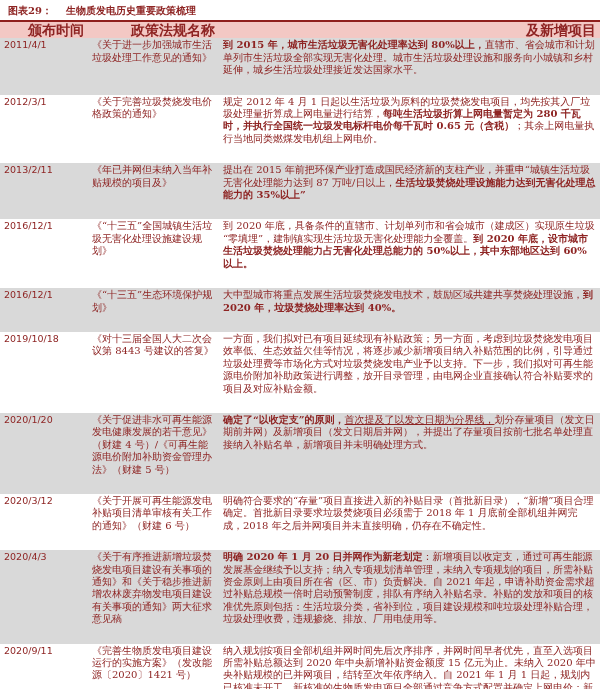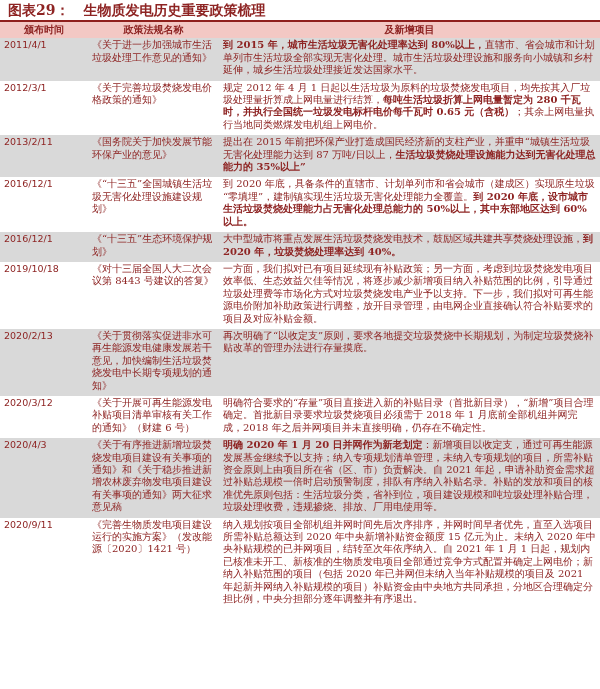--- a/index.html
+++ b/index.html
@@ -9,49 +9,49 @@
   }
   .page {
     width: 600px; height: 689px;
     overflow: hidden;
     box-sizing: border-box;
     position: relative;
     background: #ffffff;
   }
   .title-row {
     padding: 4px 8px 2px 8px;
-    font-size: 14px;
+    font-size: 10px;
     font-weight: bold;
     color: #8e2423;
     line-height: 13px;
   }
   .title-row .fig-label { margin-right: 14px; }
   .rule-top {
     height: 0;
     border-top: 2px solid #8f1f1c;
     margin: 1px 0 0 0;
   }
   table.policy {
     width: 100%;
     border-collapse: collapse;
     table-layout: fixed;
     font-size: 10px;
     line-height: 12.4px;
   }
   table.policy th {
     background: #f3c8c4;
     color: #8e2423;
-    text-align: center;
+    text-align: right;
     font-weight: bold;
-    font-size: 10px;
+    font-size: 14px;
     padding: 2px 4px 2px 4px;
   }
   table.policy td {
     vertical-align: top;
-    padding: 1px 4px 4px 4px;
+    padding: 1px 4px 18px 4px;
     color: #8e2423;
     word-break: break-all;
     margin-top: 32px;
   }
   col.c-date { width: 88px; }
   col.c-name { width: 131px; }
   col.c-content { width: auto; }
   th.col-date, td.col-date { padding-left: 10px; }
   td.col-date {
     color: #1f1f1f;
@@ -92,42 +92,42 @@
           <td class="col-name">《关于进一步加强城市生活垃圾处理工作意见的通知》</td>
           <td class="col-content"><span class="seg b">到 2015 年，城市生活垃圾无害化处理率达到 80%以上，</span><span class="seg">直辖市、省会城市和计划单列市生活垃圾全部实现无害化处理。城市生活垃圾处理设施和服务向小城镇和乡村延伸，城乡生活垃圾处理接近发达国家水平。</span></td>
         </tr>
         <tr>
           <td class="col-date">2012/3/1</td>
           <td class="col-name">《关于完善垃圾焚烧发电价格政策的通知》</td>
           <td class="col-content"><span class="seg">规定 2012 年 4 月 1 日起以生活垃圾为原料的垃圾焚烧发电项目，均先按其入厂垃圾处理量折算成上网电量进行结算，</span><span class="seg b">每吨生活垃圾折算上网电量暂定为 280 千瓦时，并执行全国统一垃圾发电标杆电价每千瓦时 0.65 元（含税）</span><span class="seg">；其余上网电量执行当地同类燃煤发电机组上网电价。</span></td>
         </tr>
         <tr>
           <td class="col-date">2013/2/11</td>
-          <td class="col-name">《国务院关于加快发展节能环保产业的意见》</td>
+          <td class="col-name">《年已并网但未纳入当年补贴规模的项目及》</td>
           <td class="col-content"><span class="seg">提出在 2015 年前把环保产业打造成国民经济新的支柱产业，并重申“城镇生活垃圾无害化处理能力达到 87 万吨/日以上，</span><span class="seg b">生活垃圾焚烧处理设施能力达到无害化处理总能力的 35%以上”</span></td>
         </tr>
         <tr>
           <td class="col-date">2016/12/1</td>
           <td class="col-name">《“十三五”全国城镇生活垃圾无害化处理设施建设规划》</td>
           <td class="col-content"><span class="seg">到 2020 年底，具备条件的直辖市、计划单列市和省会城市（建成区）实现原生垃圾“零填埋”，建制镇实现生活垃圾无害化处理能力全覆盖。</span><span class="seg b">到 2020 年底，设市城市生活垃圾焚烧处理能力占无害化处理总能力的 50%以上，其中东部地区达到 60%以上。</span></td>
         </tr>
         <tr>
           <td class="col-date">2016/12/1</td>
           <td class="col-name">《“十三五”生态环境保护规划》</td>
           <td class="col-content"><span class="seg">大中型城市将重点发展生活垃圾焚烧发电技术，鼓励区域共建共享焚烧处理设施，</span><span class="seg b">到 2020 年，垃圾焚烧处理率达到 40%。</span></td>
         </tr>
         <tr>
           <td class="col-date">2019/10/18</td>
           <td class="col-name">《对十三届全国人大二次会议第 8443 号建议的答复》</td>
           <td class="col-content"><span class="seg">一方面，我们拟对已有项目延续现有补贴政策；另一方面，考虑到垃圾焚烧发电项目效率低、生态效益欠佳等情况，将逐步减少新增项目纳入补贴范围的比例，引导通过垃圾处理费等市场化方式对垃圾焚烧发电产业予以支持。下一步，我们拟对可再生能源电价附加补助政策进行调整，放开目录管理，由电网企业直接确认符合补贴要求的项目及对应补贴金额。</span></td>
         </tr>
         <tr>
-          <td class="col-date">2020/2/13</td>
-          <td class="col-name">《关于贯彻落实促进非水可再生能源发电健康发展若干意见，加快编制生活垃圾焚烧发电中长期专项规划的通知》</td>
-          <td class="col-content"><span class="seg">再次明确了“以收定支”原则，要求各地提交垃圾焚烧中长期规划，为制定垃圾焚烧补贴改革的管理办法进行存量摸底。</span></td>
+          <td class="col-date">2020/1/20</td>
+          <td class="col-name">《关于促进非水可再生能源发电健康发展的若干意见》（财建 4 号）/《可再生能源电价附加补助资金管理办法》（财建 5 号）</td>
+          <td class="col-content"><span class="seg b">确定了“以收定支”的原则，</span><span class="seg u">首次提及了以发文日期为分界线，</span><span class="seg">划分存量项目（发文日期前并网）及新增项目（发文日期后并网），并提出了存量项目按前七批名单处理直接纳入补贴名单，新增项目并未明确处理方式。</span></td>
         </tr>
         <tr>
           <td class="col-date">2020/3/12</td>
           <td class="col-name">《关于开展可再生能源发电补贴项目清单审核有关工作的通知》（财建 6 号）</td>
           <td class="col-content"><span class="seg">明确符合要求的“存量”项目直接进入新的补贴目录（首批新目录），“新增”项目合理确定。首批新目录要求垃圾焚烧项目必须需于 2018 年 1 月底前全部机组并网完成，2018 年之后并网项目并未直接明确，仍存在不确定性。</span></td>
         </tr>
         <tr>
           <td class="col-date">2020/4/3</td>
           <td class="col-name">《关于有序推进新增垃圾焚烧发电项目建设有关事项的通知》和《关于稳步推进新增农林废弃物发电项目建设有关事项的通知》两大征求意见稿</td>
           <td class="col-content"><span class="seg b">明确 2020 年 1 月 20 日并网作为新老划定</span><span class="seg">：新增项目以收定支，通过可再生能源发展基金继续予以支持；纳入专项规划清单管理，未纳入专项规划的项目，所需补贴资金原则上由项目所在省（区、市）负责解决。自 2021 年起，申请补助资金需求超过补贴总规模一倍时启动预警制度，排队有序纳入补贴名录。补贴的发放和项目的核准优先原则包括：生活垃圾分类，省补到位，项目建设规模和吨垃圾处理补贴合理，垃圾处理收费，违规掺烧、排放、厂用电使用等。</span></td>

